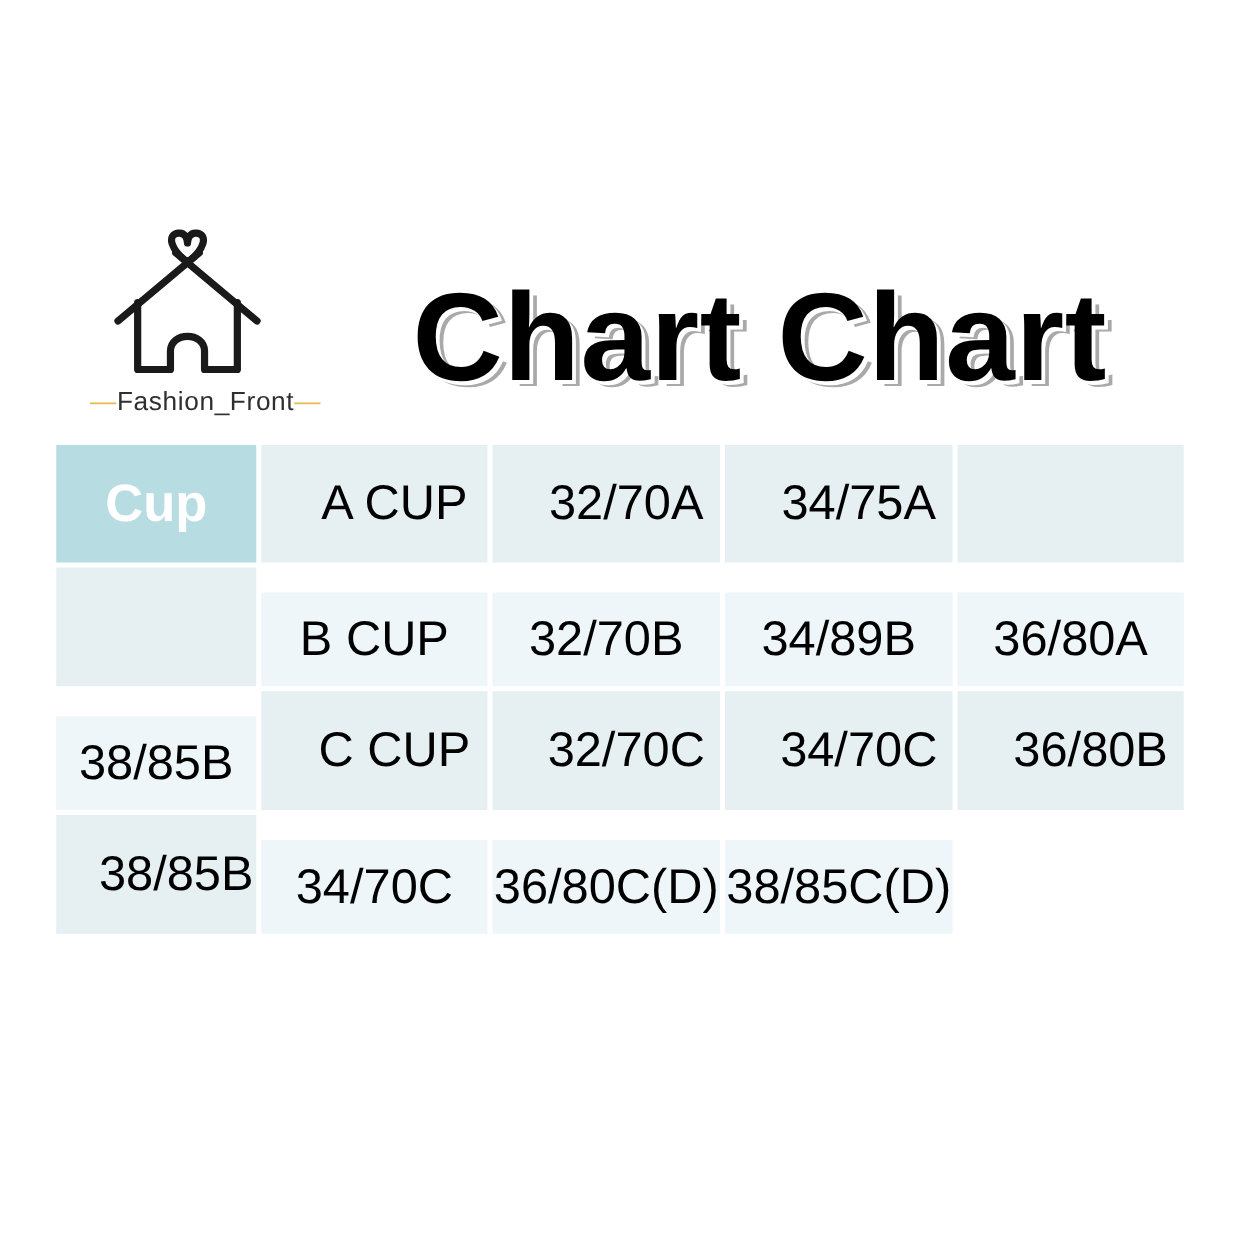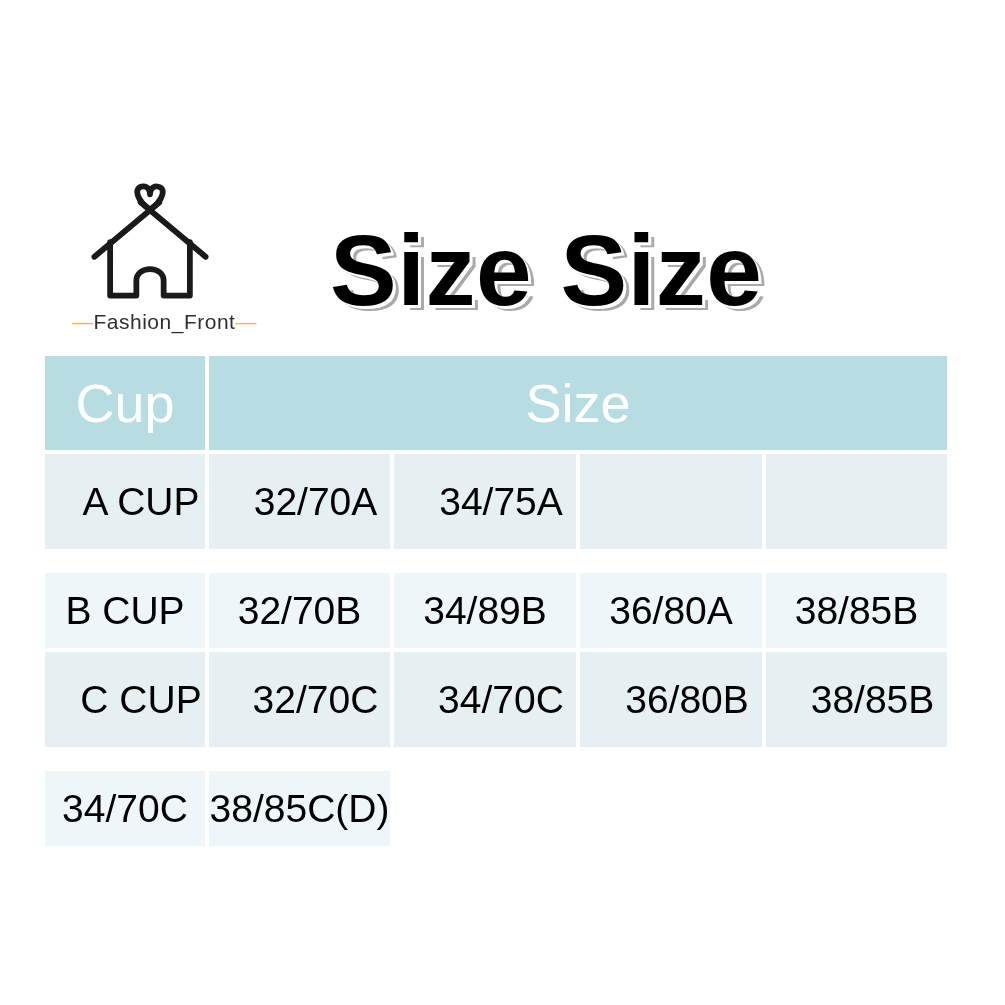--- a/index.html
+++ b/index.html
@@ -66,22 +66,22 @@
   .cell {
     display: flex;
     align-items: center;
     justify-content: center;
     font-size: 39px;
     color: var(--cell-text, #000000);
   }
   .cell.header {
     background: var(--header-bg, #b7dde2);
     color: var(--header-text, #ffffff);
-    font-weight: normal;
-    font-size: 54px;
+    font-weight: bold;
+    font-size: 42px;
   }
   .size-header { grid-column: 2 / 6; }
   .row-odd  { background: var(--row-odd-bg, #e6f0f3); padding-left: 32px; }
   .row-even { background: var(--row-even-bg, #eef6f9); margin-top: 20px; }
 </style>
 </head>
 <body>
 
 <div class="page">
 
@@ -90,41 +90,41 @@
       <path d="M 7 77 L 69 25"></path>
       <path d="M 113 77 L 51 25"></path>
       <path d="M 60 32 C 47 23 44 11 53 10 C 58 9.4 60 14 60 17.5 C 60 14 62 9.4 67 10 C 76 11 73 23 60 32 Z"></path>
       <path d="M 22 63 L 22 114 L 47 114 L 47 100 C 47 85 73 85 73 100 L 73 114 L 98 114 L 98 63"></path>
     </svg>
     <div class="brand-line">
       <span class="dash">—</span><span>Fashion_Front</span><span class="dash">—</span>
     </div>
   </div>
 
-  <h1 class="title">Size Size</h1>
+  <h1 class="title">Chart Chart</h1>
 
   <div class="size-table">
     <div class="cell header">Cup</div>
-    <div class="cell header size-header">Size</div>
 
     <div class="cell row-odd">A CUP</div>
     <div class="cell row-odd">32/70A</div>
     <div class="cell row-odd">34/75A</div>
     <div class="cell row-odd"></div>
     <div class="cell row-odd"></div>
 
     <div class="cell row-even">B CUP</div>
     <div class="cell row-even">32/70B</div>
     <div class="cell row-even">34/89B</div>
     <div class="cell row-even">36/80A</div>
     <div class="cell row-even">38/85B</div>
 
     <div class="cell row-odd">C CUP</div>
     <div class="cell row-odd">32/70C</div>
     <div class="cell row-odd">34/70C</div>
     <div class="cell row-odd">36/80B</div>
     <div class="cell row-odd">38/85B</div>
 
     <div class="cell row-even">34/70C</div>
+    <div class="cell row-even">36/80C(D)</div>
     <div class="cell row-even">38/85C(D)</div>
   </div>
 
 </div>
 
 </body></html>

